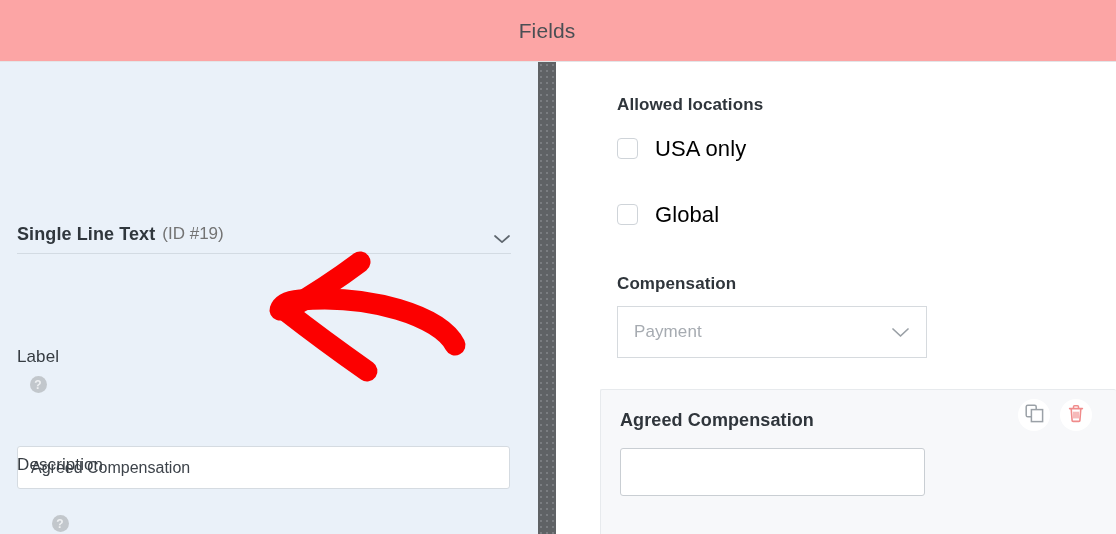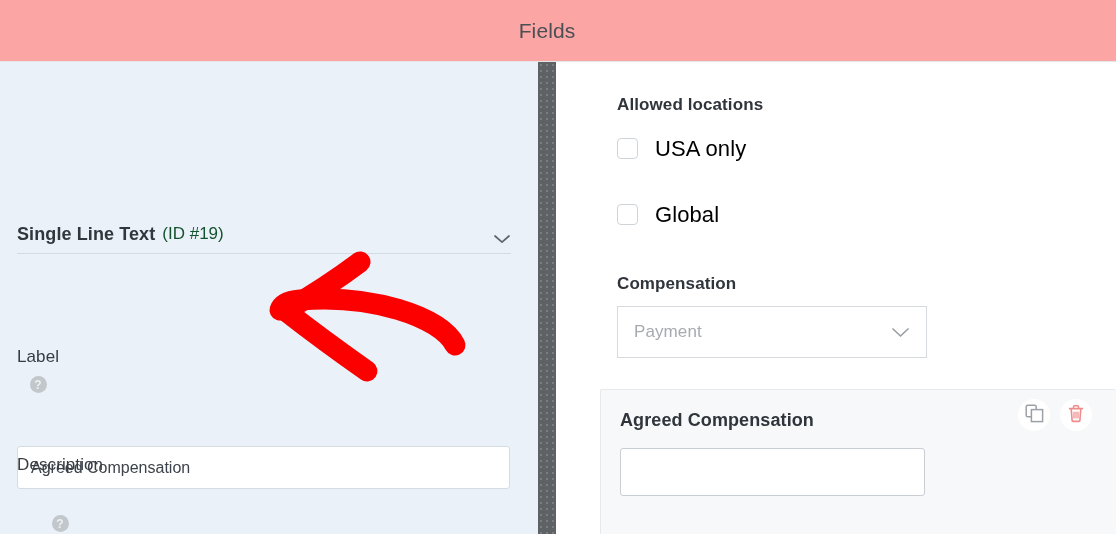--- a/index.html
+++ b/index.html
@@ -75,21 +75,21 @@
   .field-head {
     position: absolute; left: 17px; top: 53px;
     width: 494px; height: 34px;
     display: flex; align-items: flex-start; margin-top: 28px;
   }
   .field-head-title {
     font-size: 18px; color: #30373d; font-weight: 700;
     letter-spacing: .1px;
   }
   .field-head-id {
-    font-size: 17px; color: #14532d; font-weight: 400;
+    font-size: 17px; color: #737373; font-weight: 400;
     margin-left: 7px;
   }
   .field-head-chev {
     position: absolute; right: 0; top: 7px;
     color: #5e666e;
   }
   .hr {
     position: absolute; left: 17px; top: 110px;
     width: 494px; height: 1px;
     background: #d3dbe3;

